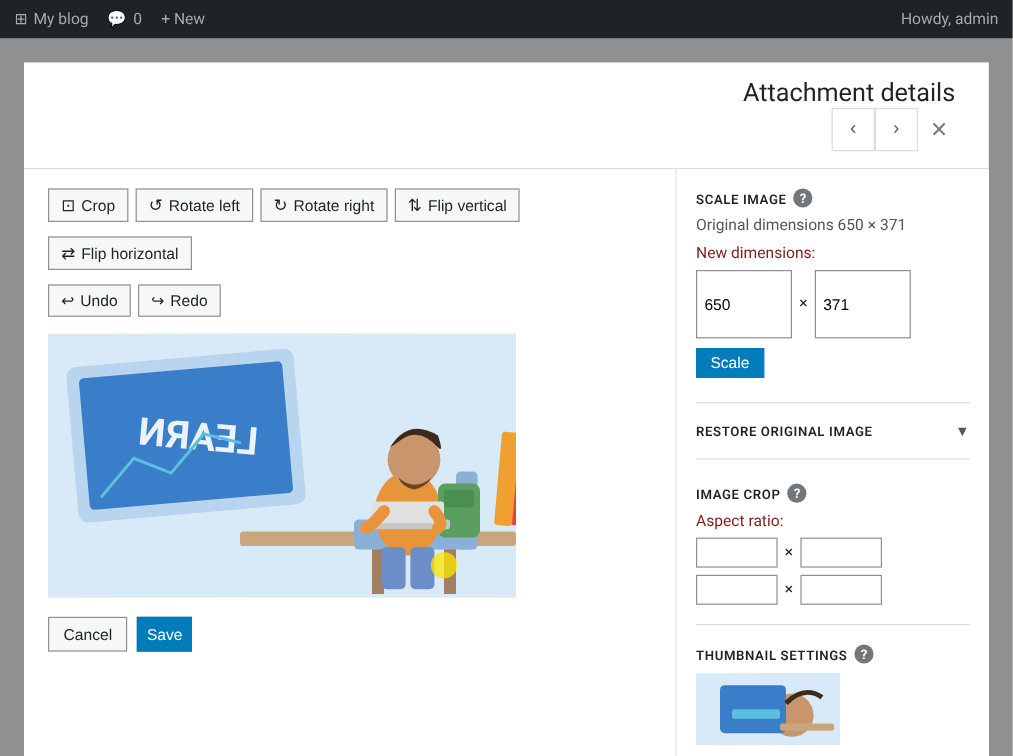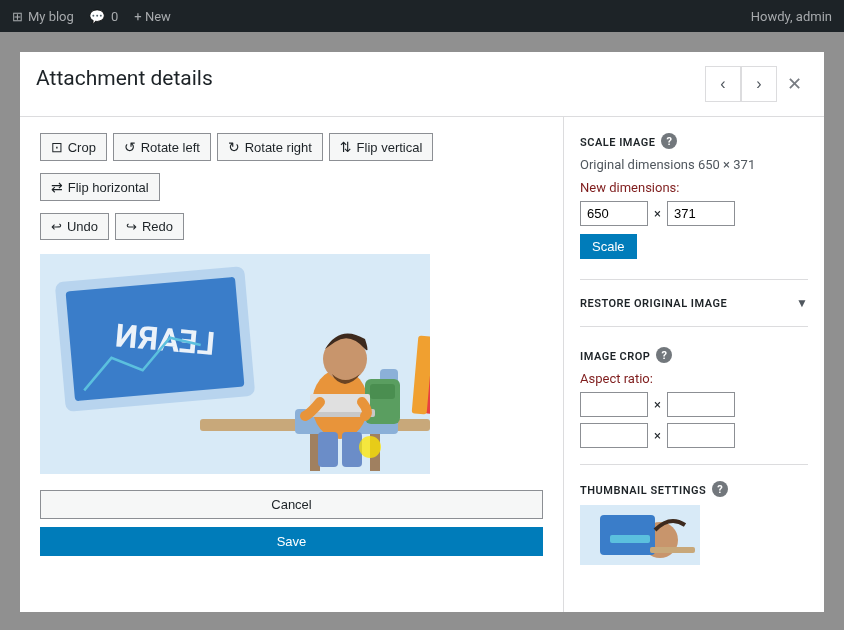--- a/index.html
+++ b/index.html
@@ -35,24 +35,25 @@
       max-width: 844px;
       min-height: 560px;
       display: flex;
       flex-direction: column;
       position: relative;
     }
 
     
     .modal-header {
       display: flex;
-      align-items: flex-start;
+      align-items: flex-end;
       justify-content: space-between;
-      padding: 14px 16px;
+      padding: 14px 28px;
       border-bottom: 1px solid #dcdcde;
+      flex-direction: column;
     }
     .modal-title { font-size: 21px; font-weight: 400; color: #1d2327; }
     .modal-nav { display: flex; gap: 0; align-items: center; }
     .nav-btn {
       background: none;
       border: 1px solid #dcdcde;
       width: 36px; height: 36px;
       cursor: pointer;
       display: flex; align-items: center; justify-content: center;
       font-size: 16px; color: #50575e;
@@ -123,21 +124,21 @@
       width: 100%; height: 100%;
       background: linear-gradient(135deg, #e8f4fc 0%, #c8dff0 30%, #f5e8c8 60%, #d4e8d4 100%);
       position: relative;
       overflow: hidden;
     }
 
     
     .illustration { width: 100%; height: 100%; }
 
     
-    .action-row { display: flex; gap: 8px; margin-top: 16px; flex-direction: column; }
+    .action-row { display: flex; gap: 8px; margin-top: 16px; }
     .cancel-btn {
       padding: 6px 12px;
       border: 1px solid #8c8f94;
       background: #f6f7f7;
       cursor: pointer;
       font-size: 13px;
       color: #1d2327;
     }
     .save-btn {
       padding: 6px 7px;
@@ -178,22 +179,22 @@
       font-size: 11px;
       font-weight: bold;
       cursor: help;
     }
 
     .orig-dims { font-size: 13px; color: #50575e; margin-bottom: 8px; }
 
     .dims-label { font-size: 13px; color: #7f1d1d; margin-bottom: 6px; }
     .dims-row { display: flex; align-items: center; gap: 6px; margin-bottom: 8px; }
     .dims-input {
-      width: 68px;
-      padding: 4px 6px;
+      width: 80px;
+      padding: 20px 6px;
       border: 1px solid #8c8f94;
       font-size: 13px;
     }
     .dims-x { font-size: 13px; color: #1d2327; }
     .scale-btn {
       background: #007cba;
       color: #fff;
       border: none;
       padding: 5px 12px;
       cursor: pointer;

